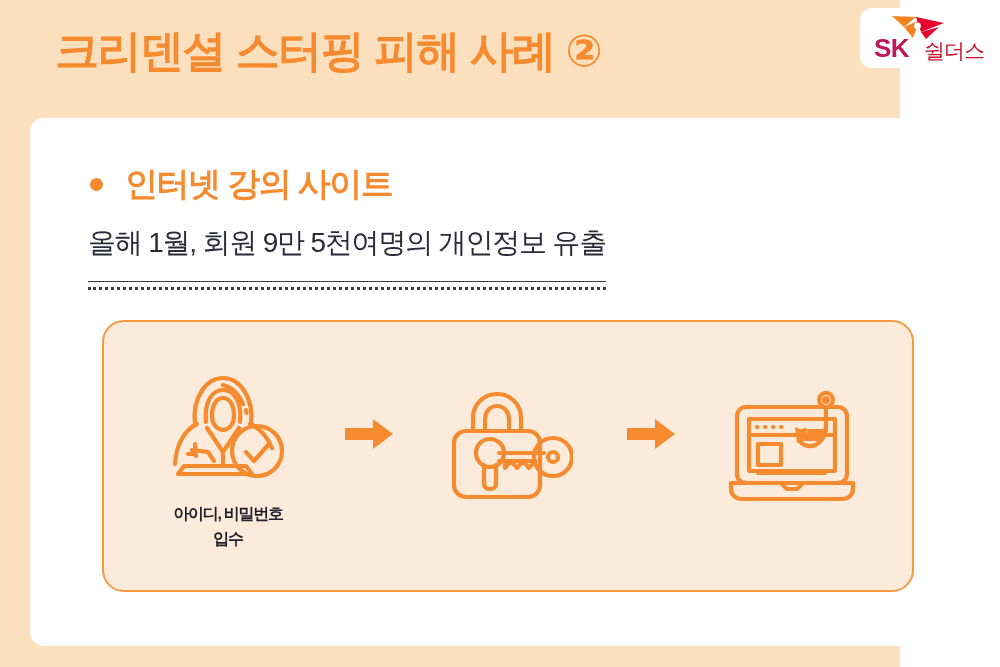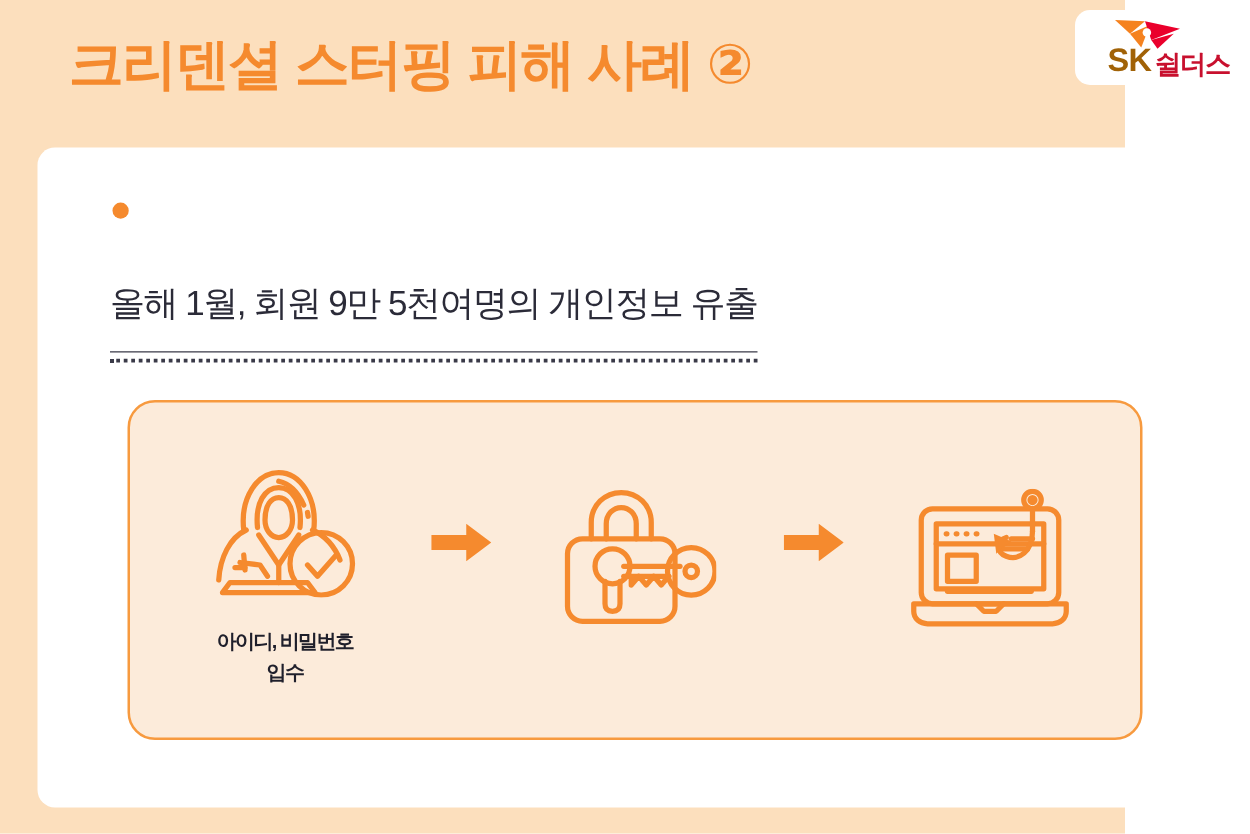--- a/index.html
+++ b/index.html
@@ -34,25 +34,25 @@
     overflow: hidden;
   }
   #brand-logo .logo-inner {
     position: relative;
     width: 150px; height: 60px;
   }
   #brand-mark { position: absolute; left: 30px; top: 6px; }
   #brand-sk {
     position: absolute; left: 14px; top: 25px;
     font-size: 26px; font-weight: 700;
-    color: #a16207; letter-spacing: -0.5px; margin-left: 12px;
+    color: #be185d; letter-spacing: -0.5px;
   }
   #brand-name {
     position: absolute; left: 64px; top: 29px;
-    font-size: 21px; font-weight: 700;
+    font-size: 21px; font-weight: 400;
     color: #c8102e; letter-spacing: -1px;
   }
 
   
   #content-card {
     position: absolute;
     left: 30px; top: 118px;
     width: 942px; height: 528px;
     background: #ffffff;
     border-radius: 14px;
@@ -160,20 +160,21 @@
       </span>
       <span id="brand-sk">SK</span>
       <span id="brand-name">쉴더스</span>
     </div>
   </div>
 
   <div id="content-card">
 
     <div id="section-heading">
       <span id="bullet-dot"></span>
+      <span id="section-heading-label">인터넷 강의 사이트</span>
     </div>
 
     <div id="section-subtitle-wrap">
       <div id="section-subtitle">올해 1월, 회원 9만 5천여명의 개인정보 유출</div>
       <div id="subtitle-dotted-rule"></div>
     </div>
 
     <div id="flow-panel">
       <div id="flow-row">
 

